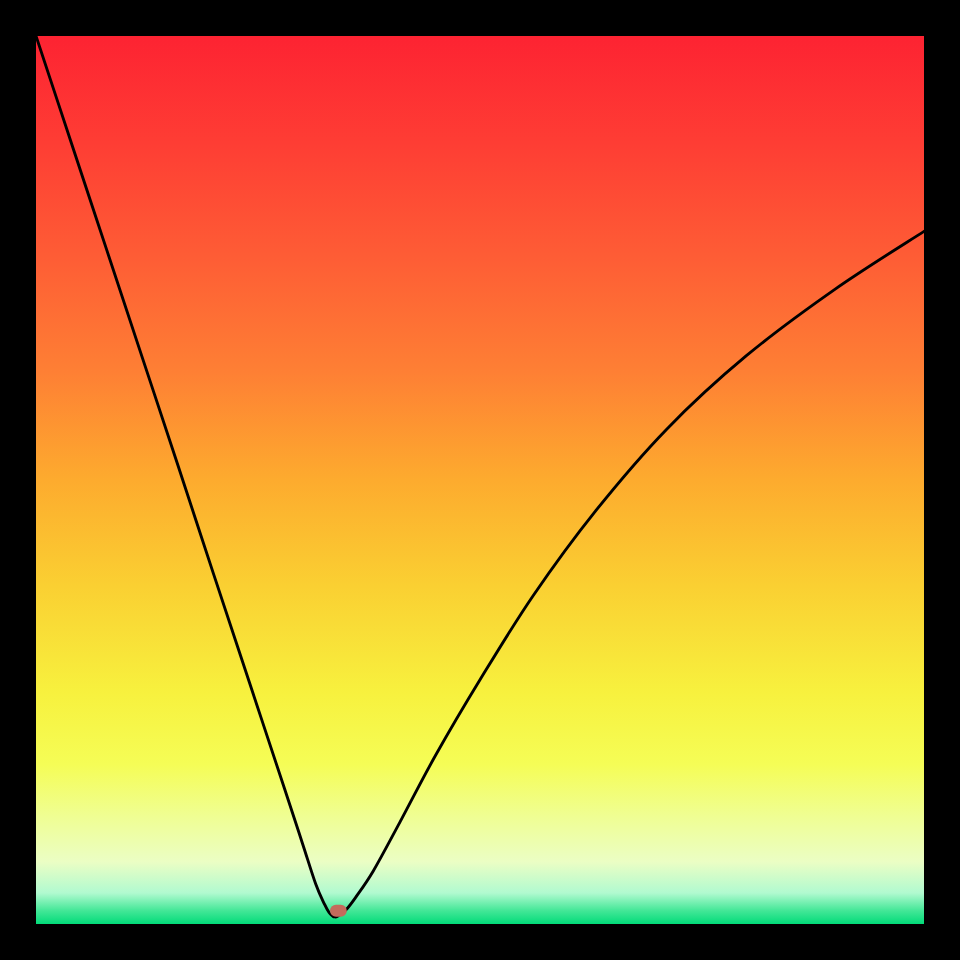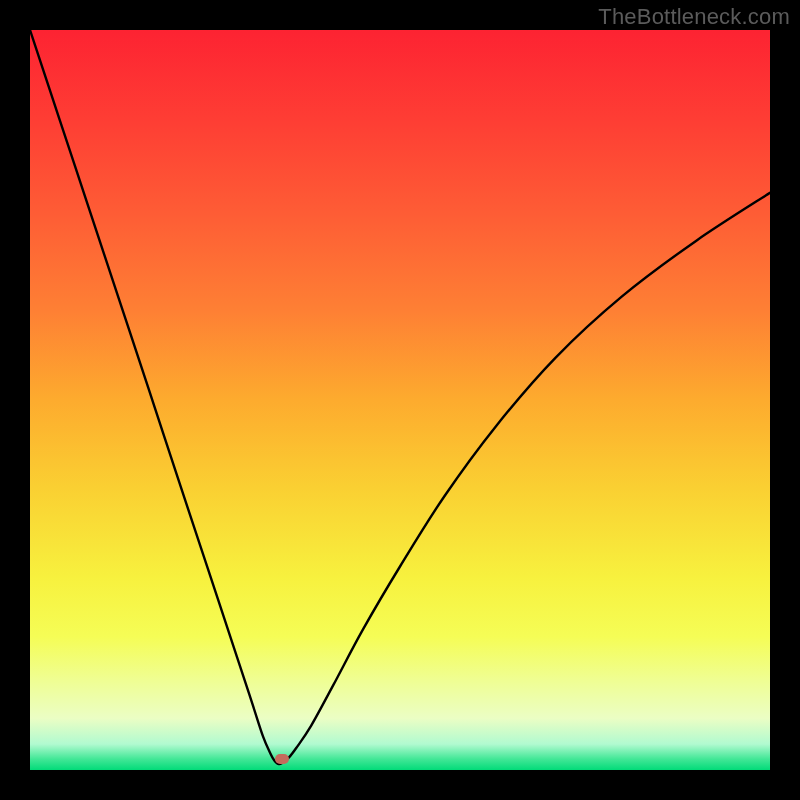--- a/index.html
+++ b/index.html
@@ -51,21 +51,20 @@
     width: 14px;
     height: 10px;
     border-radius: 5px;
     transform: translate(-50%, -50%);
   }
 </style>
 </head>
 <body>
 
 <div class="frame">
-  <div class="watermark">TheBottleneck.com</div>
 
   <div class="plot-area">
     <svg class="gradient" viewBox="0 0 740 740" preserveAspectRatio="none">
       <defs>
         <linearGradient id="bg-grad" x1="0" y1="0" x2="0" y2="1">
             <stop offset="0%" stop-color="#fd2332"></stop>
             <stop offset="12%" stop-color="#fe3d34"></stop>
             <stop offset="25%" stop-color="#fe5d35"></stop>
             <stop offset="38%" stop-color="#fe8034"></stop>
             <stop offset="50%" stop-color="#fdab2e"></stop>

